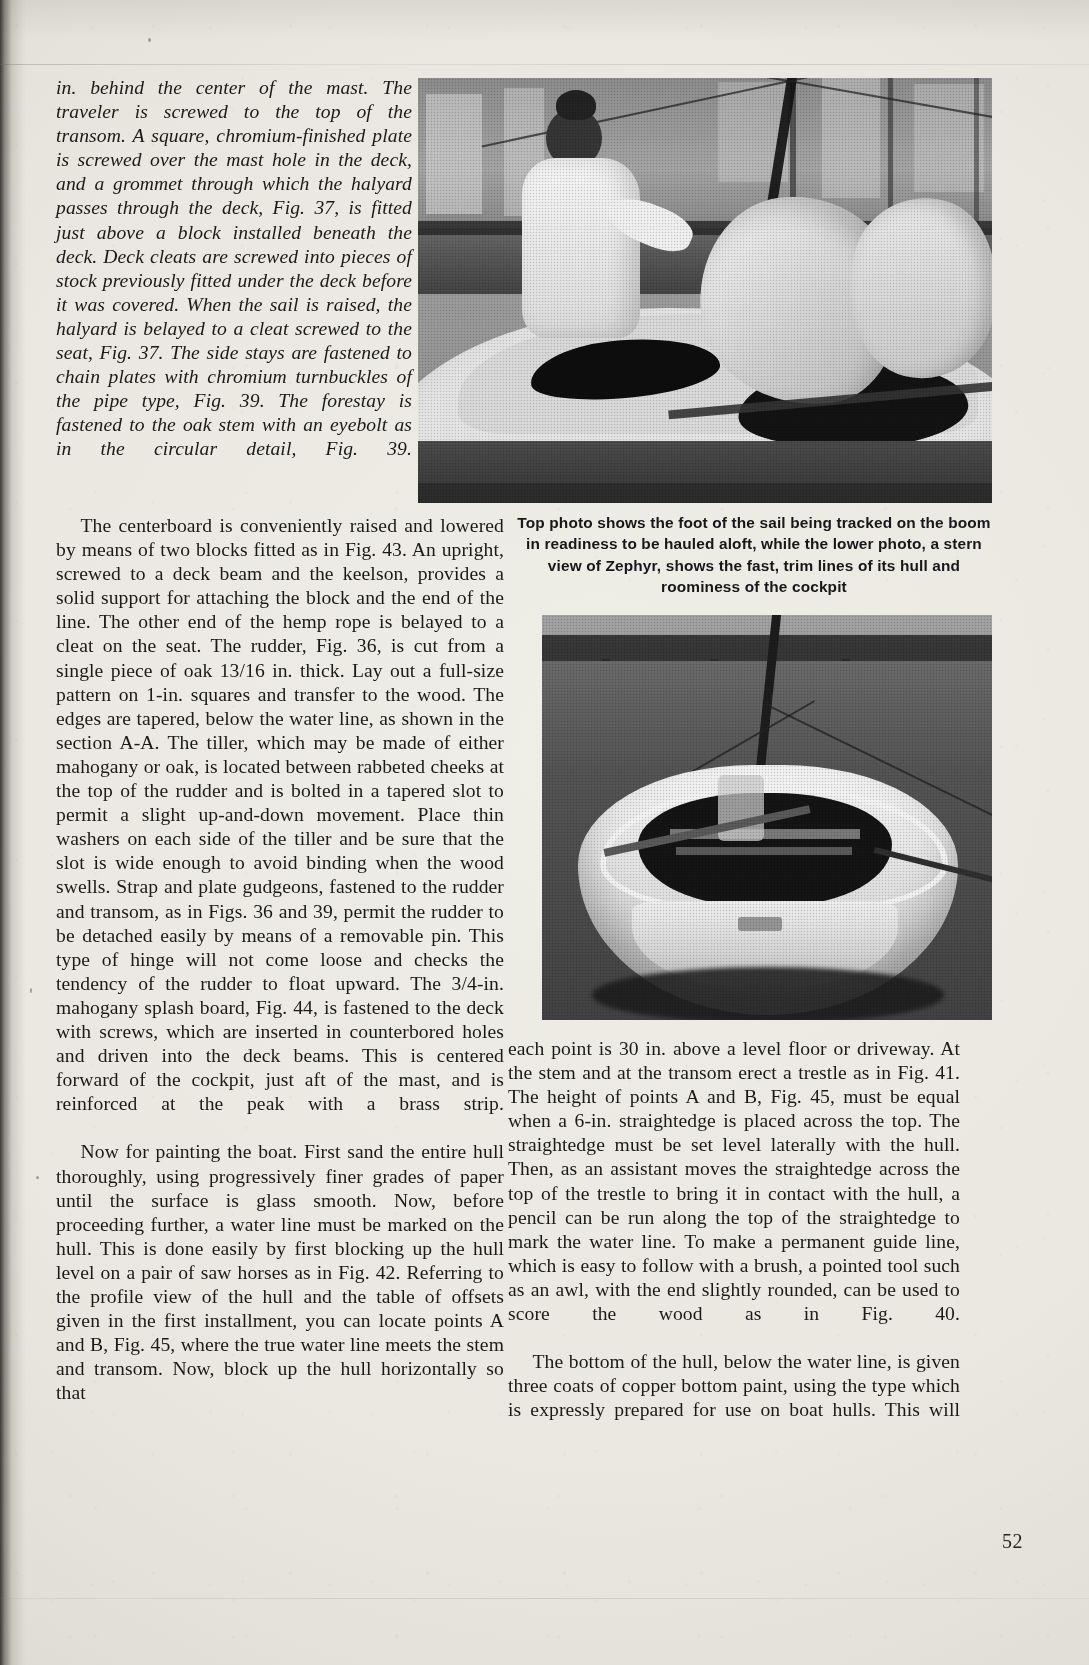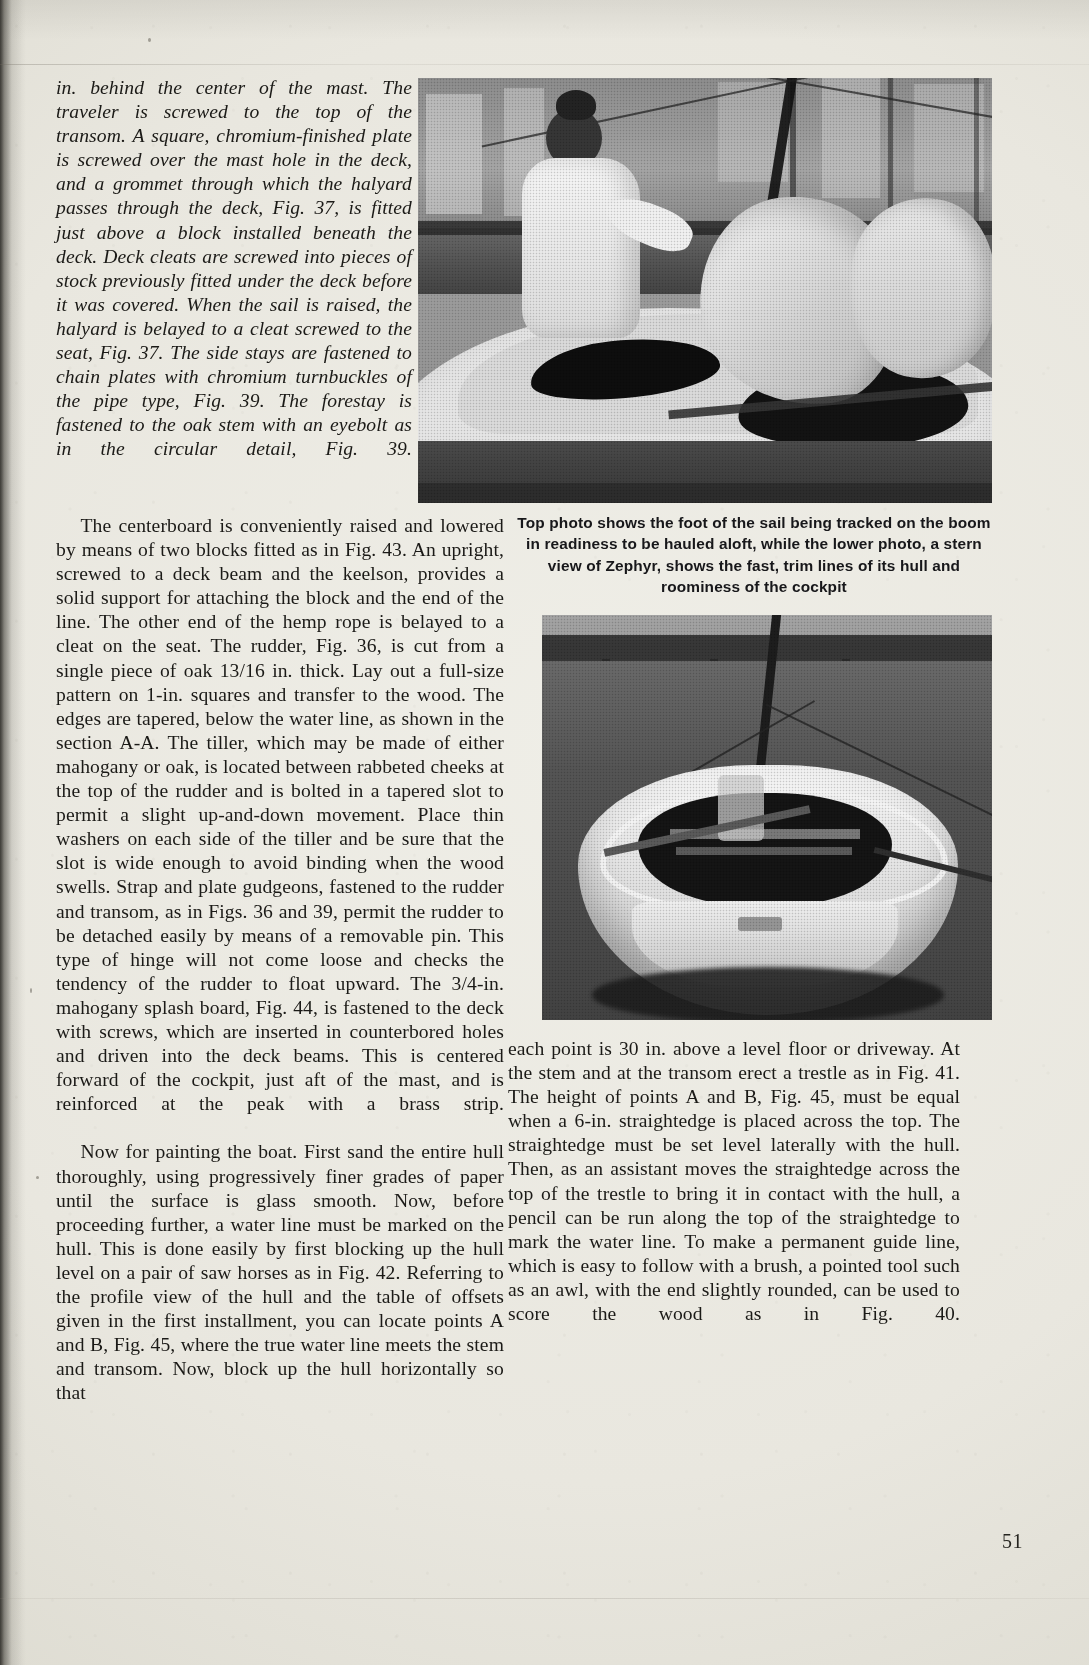--- a/index.html
+++ b/index.html
@@ -214,17 +214,18 @@
     <p>in. behind the center of the mast. The traveler is screwed to the top of the transom. A square, chromium-finished plate is screwed over the mast hole in the deck, and a grommet through which the halyard passes through the deck, Fig. 37, is fitted just above a block installed beneath the deck. Deck cleats are screwed into pieces of stock previously fitted under the deck before it was covered. When the sail is raised, the halyard is belayed to a cleat screwed to the seat, Fig. 37. The side stays are fastened to chain plates with chromium turnbuckles of the pipe type, Fig. 39. The forestay is fastened to the oak stem with an eyebolt as in the circular detail, Fig. 39.</p>
   </div>
 
   <div class="col wideL">
     <p class="indent">The centerboard is conveniently raised and lowered by means of two blocks fitted as in Fig. 43. An upright, screwed to a deck beam and the keelson, provides a solid support for attaching the block and the end of the line. The other end of the hemp rope is belayed to a cleat on the seat. The rudder, Fig. 36, is cut from a single piece of oak 13/16 in. thick. Lay out a full-size pattern on 1-in. squares and transfer to the wood. The edges are tapered, below the water line, as shown in the section A-A. The tiller, which may be made of either mahogany or oak, is located between rabbeted cheeks at the top of the rudder and is bolted in a tapered slot to permit a slight up-and-down movement. Place thin washers on each side of the tiller and be sure that the slot is wide enough to avoid binding when the wood swells. Strap and plate gudgeons, fastened to the rudder and transom, as in Figs. 36 and 39, permit the rudder to be detached easily by means of a removable pin. This type of hinge will not come loose and checks the tendency of the rudder to float upward. The 3/4-in. mahogany splash board, Fig. 44, is fastened to the deck with screws, which are inserted in counterbored holes and driven into the deck beams. This is centered forward of the cockpit, just aft of the mast, and is reinforced at the peak with a brass strip.</p>
     <p class="indent">Now for painting the boat. First sand the entire hull thoroughly, using progressively finer grades of paper until the surface is glass smooth. Now, before proceeding further, a water line must be marked on the hull. This is done easily by first blocking up the hull level on a pair of saw horses as in Fig. 42. Referring to the profile view of the hull and the table of offsets given in the first installment, you can locate points A and B, Fig. 45, where the true water line meets the stem and transom. Now, block up the hull horizontally so that</p>
   </div>
 
   <div class="col rightcol">
     <p>each point is 30 in. above a level floor or driveway. At the stem and at the transom erect a trestle as in Fig. 41. The height of points A and B, Fig. 45, must be equal when a 6-in. straightedge is placed across the top. The straightedge must be set level laterally with the hull. Then, as an assistant moves the straightedge across the top of the trestle to bring it in contact with the hull, a pencil can be run along the top of the straightedge to mark the water line. To make a permanent guide line, which is easy to follow with a brush, a pointed tool such as an awl, with the end slightly rounded, can be used to score the wood as in Fig. 40.</p>
-  </div>
-
-  <div class="folio">51</div>
+    <p class="indent">The bottom of the hull, below the water line, is given three coats of copper bottom paint, using the type which is expressly prepared for use on boat hulls. This will</p>
+  </div>
+
+  <div class="folio">52</div>
 
 </div>
 
 </body></html>

